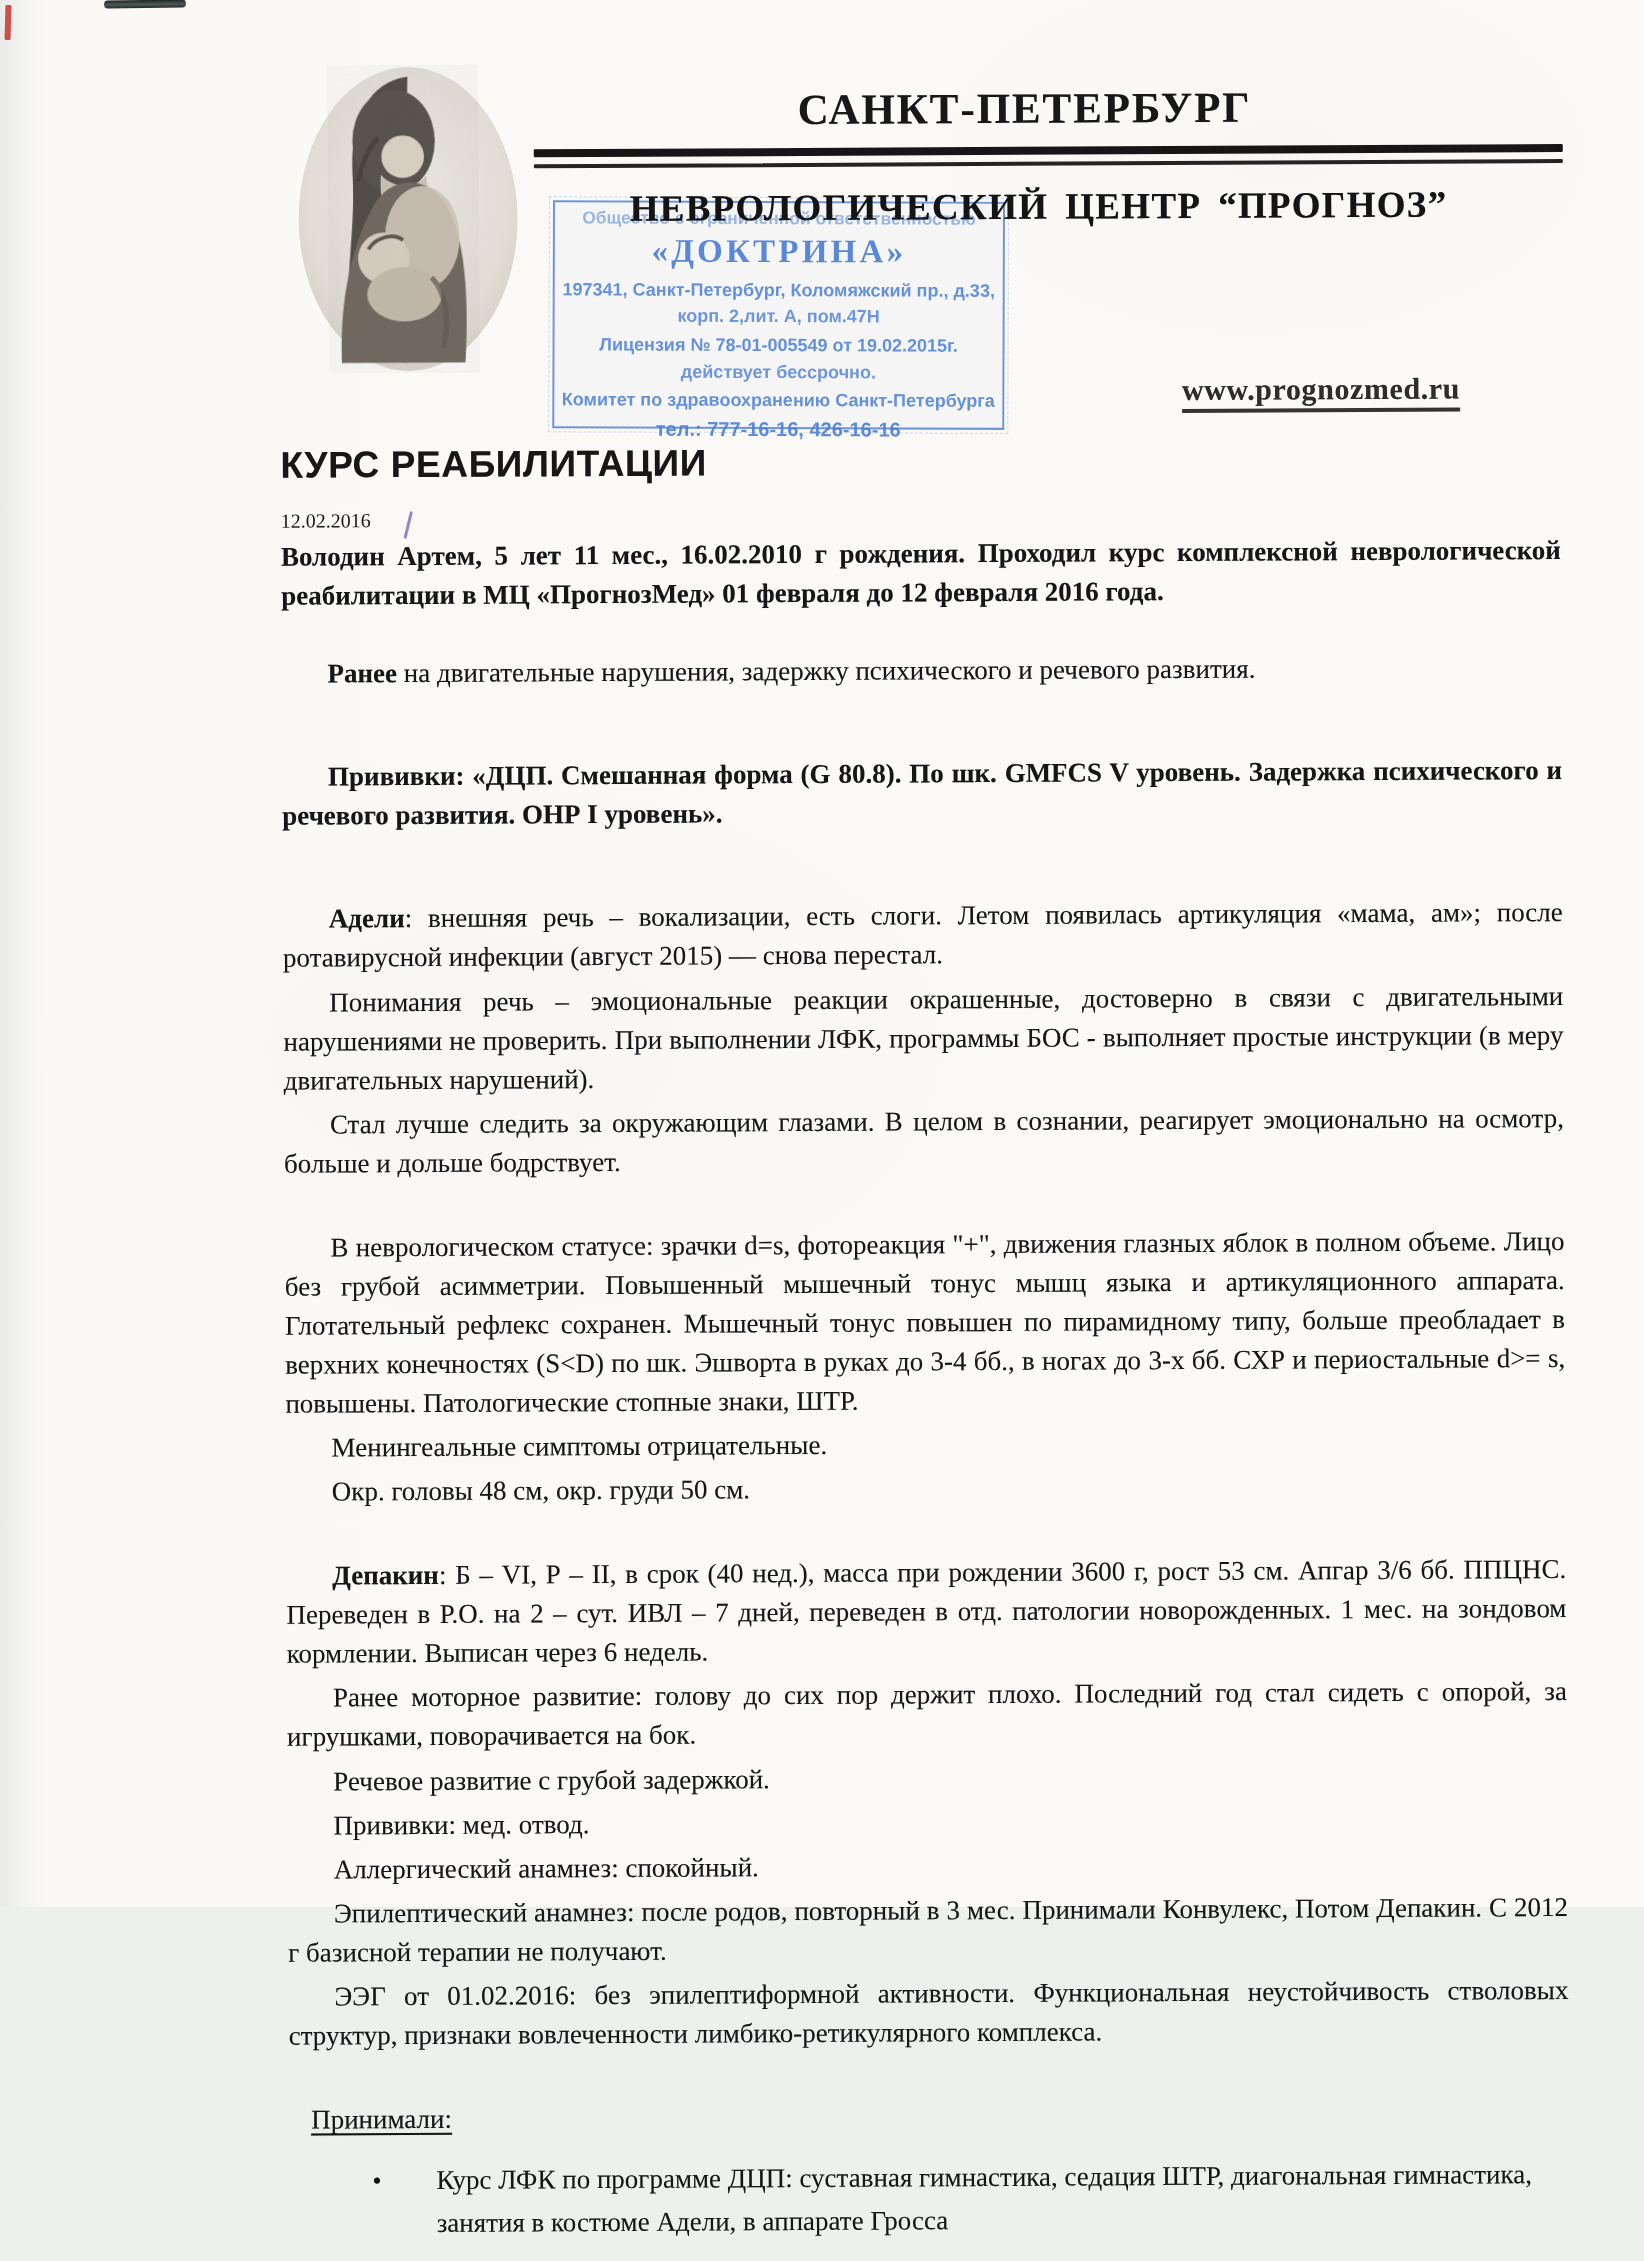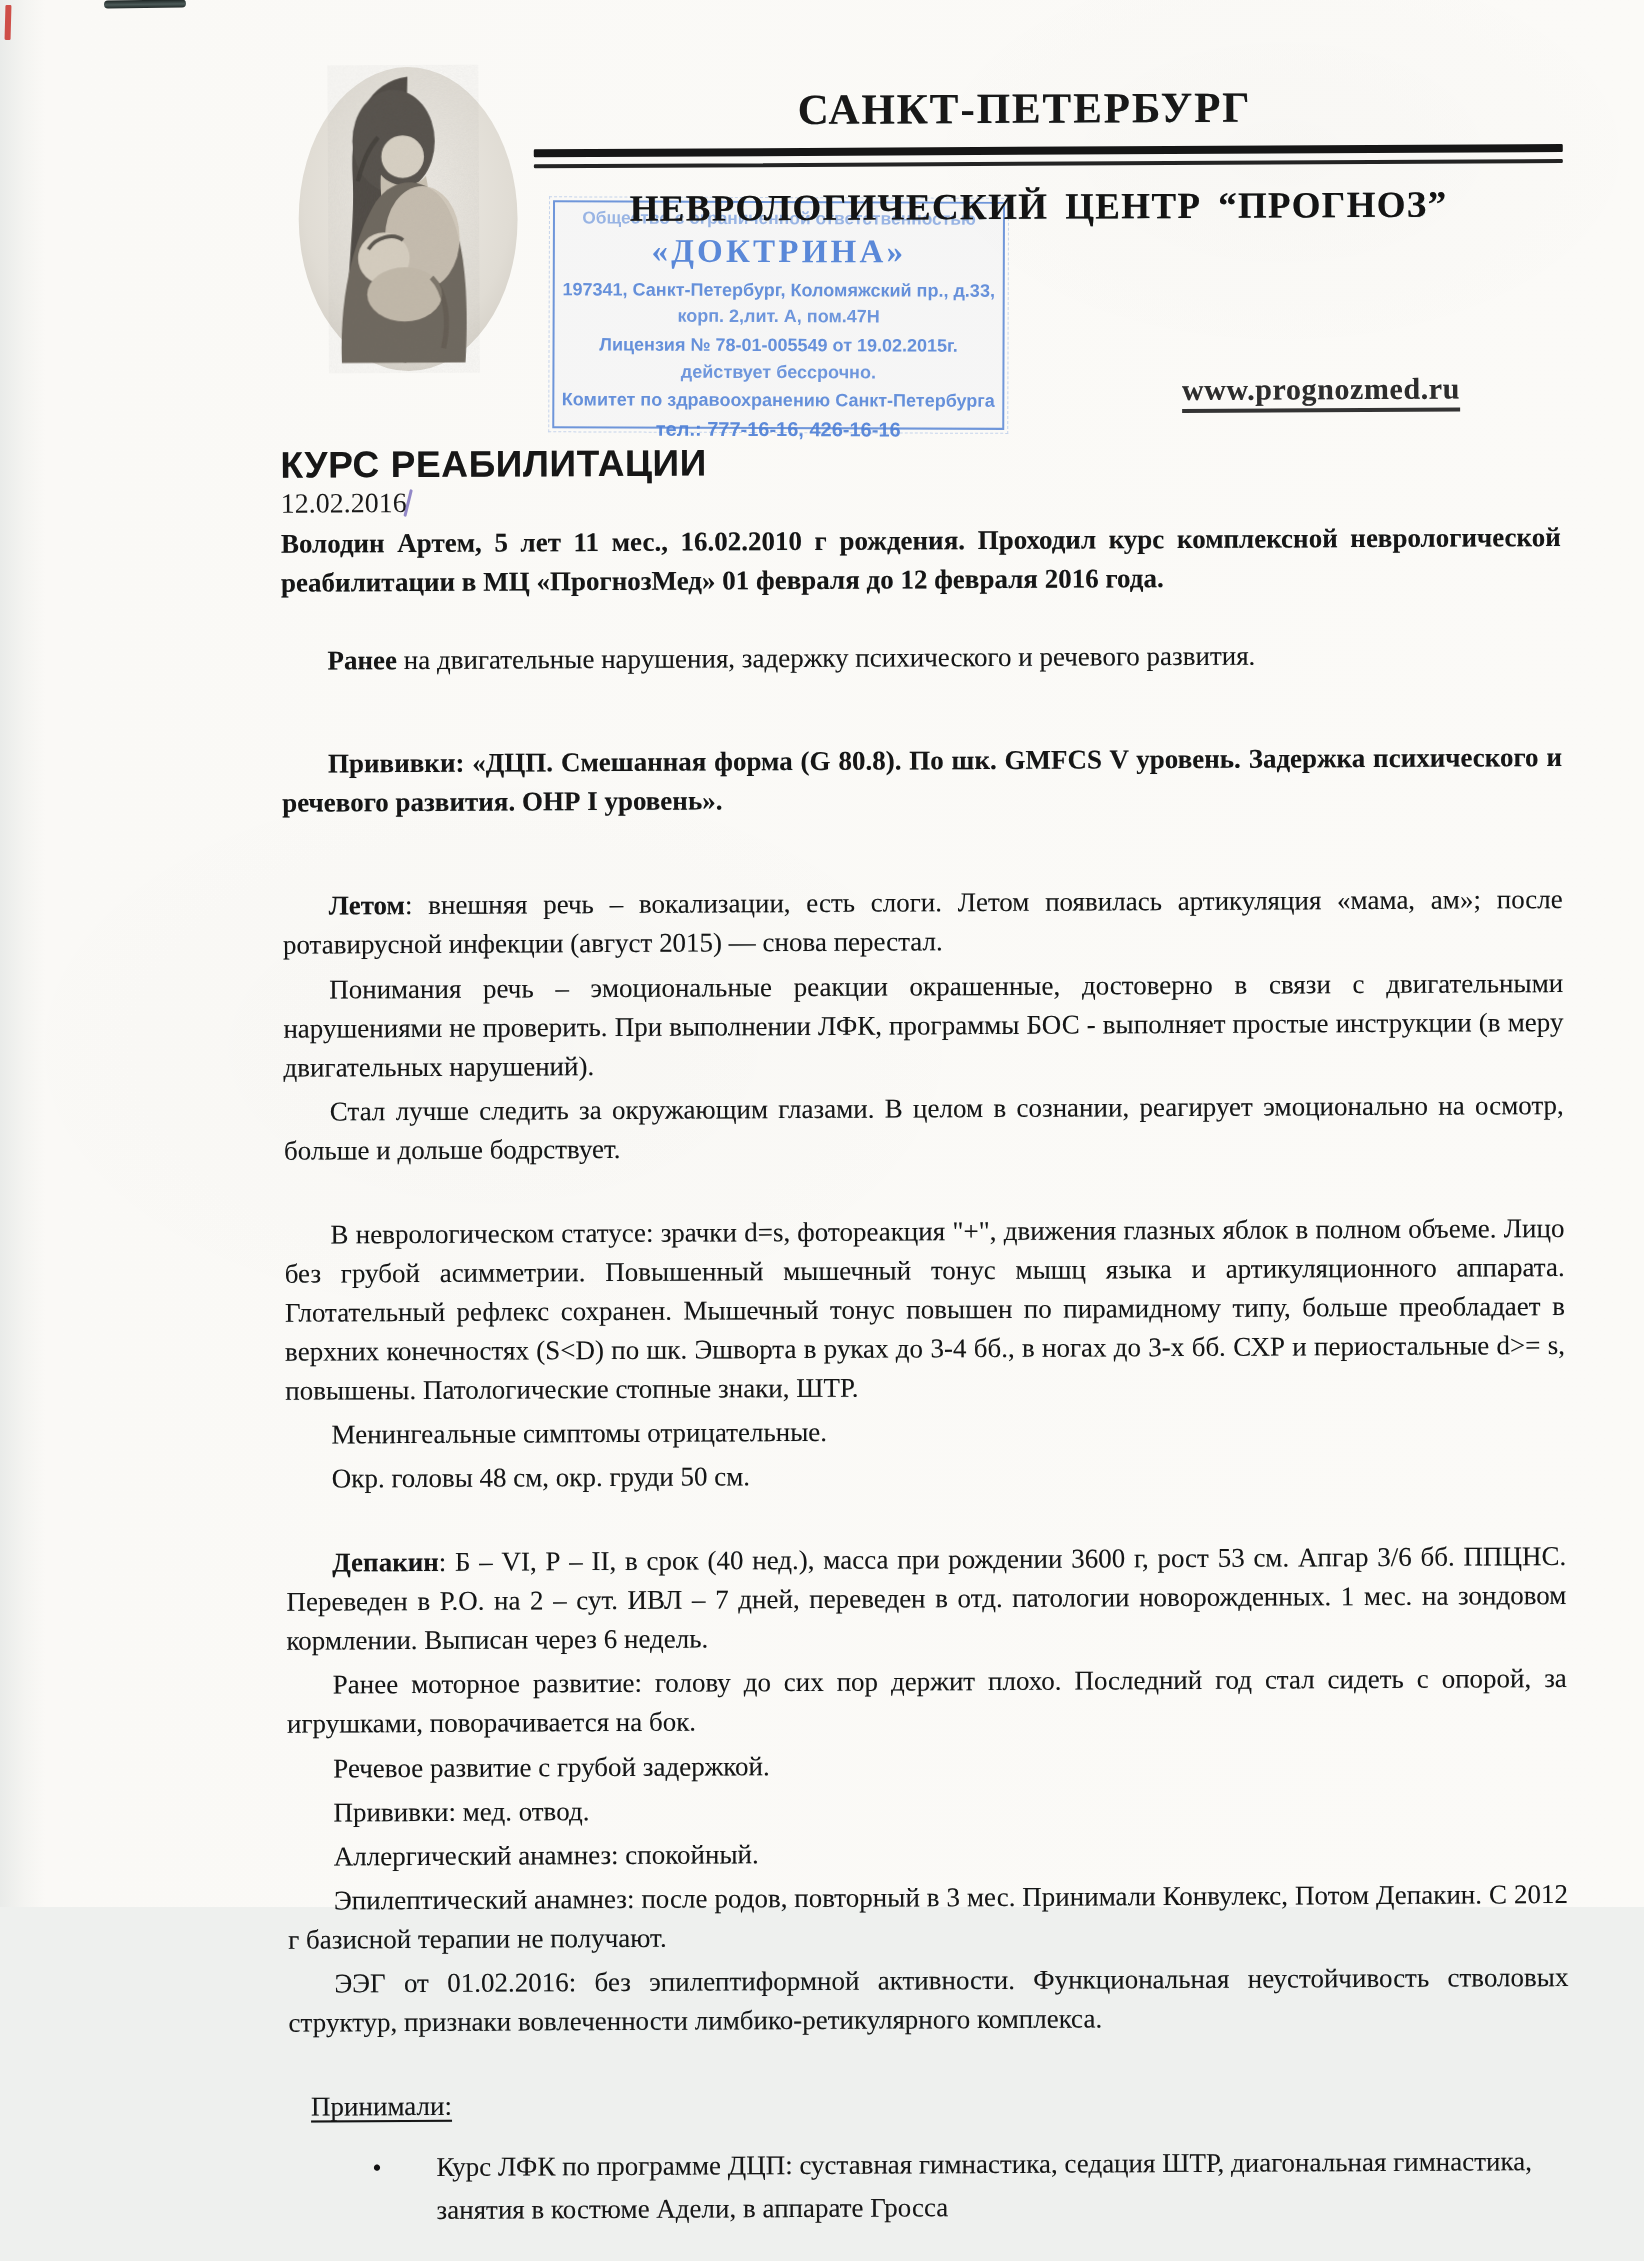--- a/index.html
+++ b/index.html
@@ -77,21 +77,21 @@
     text-shadow:0 0 0.6px rgba(40,40,40,.4);
     white-space:nowrap;
   }
   
   .body{padding:10.3px 86px 0 278px;}
   .doc-title{
     margin:0;font-family:"Liberation Sans","DejaVu Sans",sans-serif;
     font-size:37px;font-weight:700;letter-spacing:0.6px;color:#171717;
     text-shadow:0 0 0.6px rgba(40,40,40,.4);
   }
-  .doc-date{position:relative;margin-top:1px;font-size:28px;width:167px;}
+  .doc-date{position:relative;margin-top:23px;font-size:20px;width:167px;}
   .pen-mark{
     position:absolute;left:126px;top:1.3px;width:3.2px;height:28px;
     background:#5a4cae;opacity:.65;transform:rotate(14deg);border-radius:1.9px;
   }
   .para{
     margin:5.2px 0 0 0;font-size:27px;line-height:39px;text-align:justify;
     text-indent:46px;color:#161616;
     text-shadow:0 0 0.6px rgba(50,50,50,.35), 0.6px 0.6px 0 rgba(0,140,170,.06);
   }
   .no-indent{text-indent:0;}
@@ -183,21 +183,21 @@
         <span>12.02.2016</span>
         <i class="pen-mark"></i>
       </div>
 
       <p class="para bold no-indent">Володин Артем, 5 лет 11 мес., 16.02.2010 г рождения. Проходил курс комплексной неврологической реабилитации в МЦ «ПрогнозМед» 01 февраля до 12 февраля 2016 года.</p>
 
       <p class="para g60"><b>Ранее</b><span> на двигательные нарушения, задержку психического и речевого развития.</span></p>
 
       <p class="para bold g100"><b>Прививки</b><span>: «ДЦП. Смешанная форма (G 80.8). По шк. GMFCS V уровень. Задержка психического и речевого развития. ОНР I уровень».</span></p>
 
-      <p class="para g100"><b>Летом</b><span>: внешняя речь – вокализации, есть слоги. Летом появилась артикуляция «мама, ам»; после ротавирусной инфекции (август 2015) — снова перестал.</span></p>
+      <p class="para g100"><b>Адели</b><span>: внешняя речь – вокализации, есть слоги. Летом появилась артикуляция «мама, ам»; после ротавирусной инфекции (август 2015) — снова перестал.</span></p>
 
       <p class="para">Понимания речь – эмоциональные реакции окрашенные, достоверно в связи с двигательными нарушениями не проверить. При выполнении ЛФК, программы БОС - выполняет простые инструкции (в меру двигательных нарушений).</p>
 
       <p class="para">Стал лучше следить за окружающим глазами. В целом в сознании, реагирует эмоционально на осмотр, больше и дольше бодрствует.</p>
 
       <p class="para g70">В неврологическом статусе: зрачки d=s, фотореакция "+", движения глазных яблок в полном объеме. Лицо без грубой асимметрии. Повышенный мышечный тонус мышц языка и артикуляционного аппарата. Глотательный рефлекс сохранен. Мышечный тонус повышен по пирамидному типу, больше преобладает в верхних конечностях (S&lt;D) по шк. Эшворта в руках до 3-4 бб., в ногах до 3-х бб. СХР и периостальные d&gt;= s, повышены. Патологические стопные знаки, ШТР.</p>
 
       <p class="para">Менингеальные симптомы отрицательные.</p>
 
       <p class="para">Окр. головы 48 см, окр. груди 50 см.</p>

